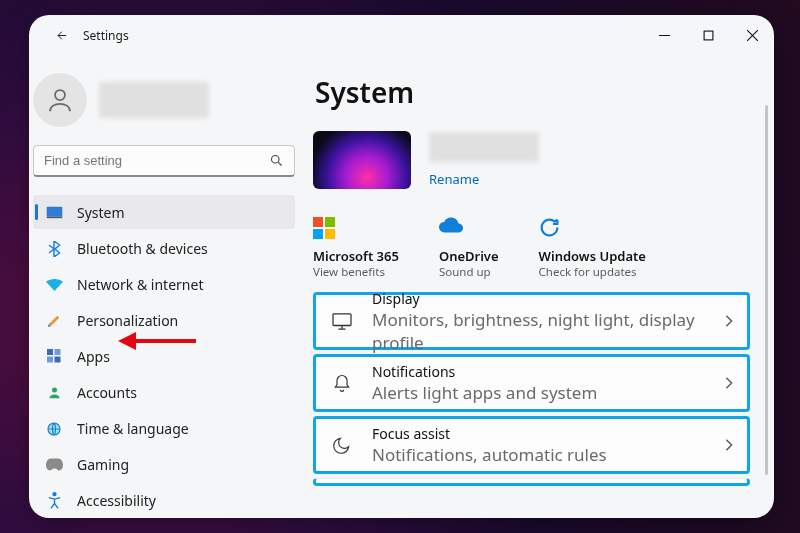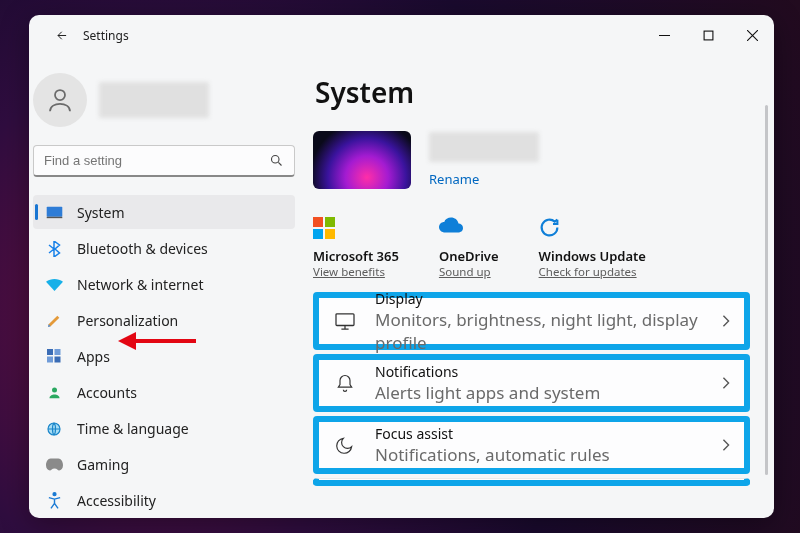--- a/index.html
+++ b/index.html
@@ -3,21 +3,21 @@
 <meta charset="utf-8">
 <style>
   * { box-sizing: border-box; margin: 0; padding: 0; }
   html, body { width: 800px; height: 533px; overflow: hidden; font-family: "Segoe UI", system-ui, sans-serif; }
   .desktop {
     width: 800px; height: 533px; position: relative;
     background: radial-gradient(circle at 20% 60%, #6a0e3f 0%, #2f0d3f 35%, #1a0a2e 60%, #220b1f 100%);
   }
   .window {
     position: absolute; left: 29px; top: 15px; width: 745px; height: 503px;
-    background: #f5f6f7; border-radius: 10px; box-shadow: 0 6px 28px rgba(0,0,0,0.35);
+    background: #f5f6f7; border-radius: 20px; box-shadow: 0 6px 28px rgba(0,0,0,0.35);
     display: flex; flex-direction: column; overflow: hidden;
   }
   .titlebar { height: 40px; display: flex; align-items: center; }
   .back-btn { width: 34px; height: 34px; margin-left: 14px; display:flex; align-items:center; justify-content:center; border-radius:4px; }
   .app-title { font-size: 12px; color:#222; margin-left:6px; }
   .win-controls { margin-left:auto; display:flex; }
   .win-ctrl { width: 44px; height: 40px; display:flex; align-items:center; justify-content:center; color:#111; }
   .body { flex:1; display:flex; overflow:hidden; }
   .sidebar { width: 280px; padding: 8px 14px 0 4px; display:flex; flex-direction:column; }
   .profile { display:flex; align-items:center; gap:12px; margin: 10px 0 18px 0; }
@@ -36,23 +36,23 @@
   .content h1 { font-size: 28px; font-weight:600; color:#111; margin: 0 0 20px 2px; }
   .device-row { display:flex; align-items:center; gap:18px; margin-bottom:28px; }
   .device-thumb { width: 98px; height:58px; border-radius:6px; overflow:hidden; background:#000; }
   .thumb-art { width:100%; height:100%; background: radial-gradient(circle at 55% 80%, #ff2ea8 0%, #a41bd1 30%, #3a139d 55%, #0a0a1a 80%); }
   .device-info .blur-box { width: 110px; height: 30px; margin-bottom:8px; }
   .rename { color:#0067c0; font-size:13px; cursor:pointer; }
   .services { display:flex; gap: 40px; margin: 8px 0 14px 0; }
   .svc { display:flex; gap:10px; line-height:1.2;flex-direction:column; }
   .svc-ico { width:22px; height:22px; }
   .svc .t1 { font-size:13px; font-weight:600; color:#111; }
-  .svc .t2 { font-size:11.5px; color:#5c5c5c;text-decoration:underline; }
+  .svc .t2 { font-size:11.5px; color:#5c5c5c; }
   .cards { display:flex; flex-direction:column; gap:4px; padding-bottom:8px; }
-  .card { background:#fdfdfe; border:6px solid #0ea5e9; border-radius:4px; height:58px; display:flex; align-items:center; padding: 0 14px 0 14px; gap:18px; cursor:pointer; }
+  .card { background:#fdfdfe; border:3px solid #0ea5e9; border-radius:4px; height:58px; display:flex; align-items:center; padding: 0 14px 0 14px; gap:18px; cursor:pointer; }
   .card-ico { width:24px; display:flex; align-items:center; justify-content:center; color:#333; }
   .card-txt { flex:1; }
   .card .t1 { font-size:14px; color:#111; }
   .card .t2 { font-size:17px; color:#6a6a6a; }
   .chev { color:#555; }
   .vscroll { position:absolute; right:6px; top:50px; width:3px; height:370px; background:#c4c5c8; border-radius:2px; }
   .arrow-annot { position:absolute; left:118px; top:329px; pointer-events:none; }
   .arrow-annot svg { display:block; }
   
   .ms365 { width:22px; height:22px; display:grid; grid-template:repeat(2,1fr)/repeat(2,1fr); gap:2px; }

